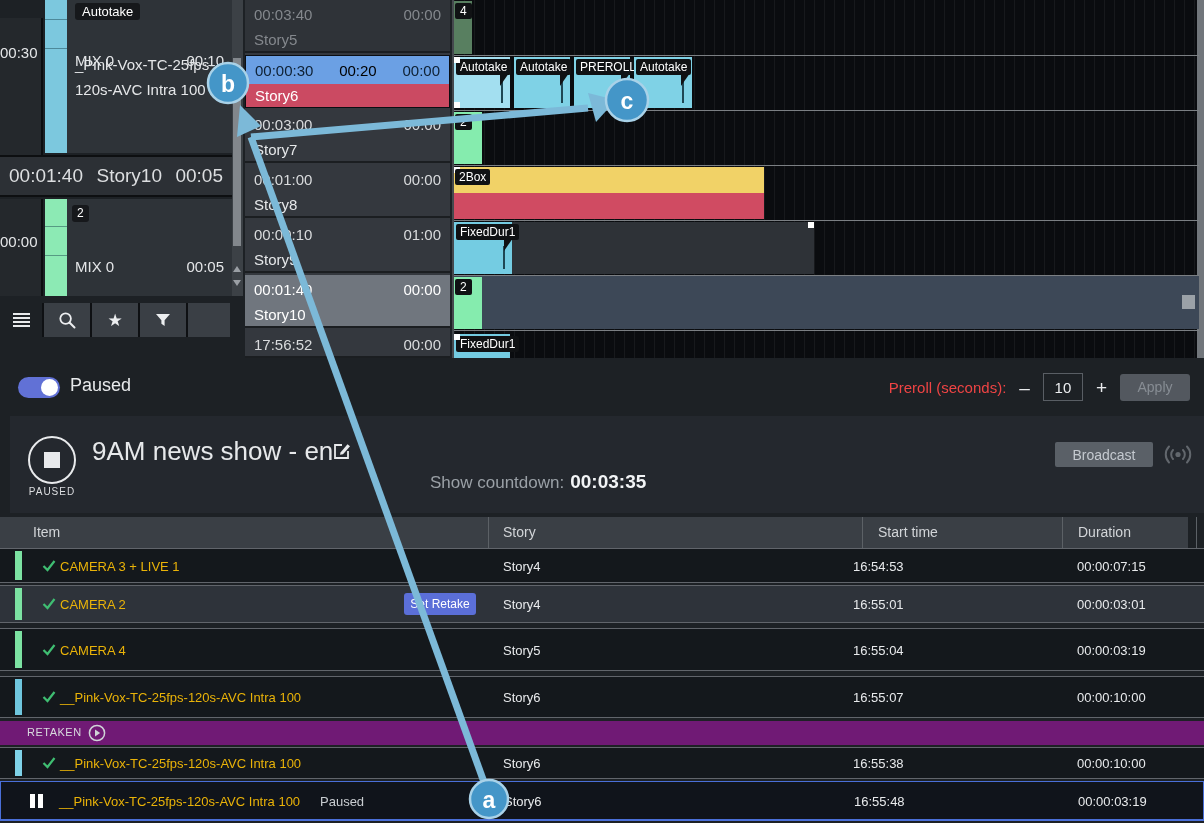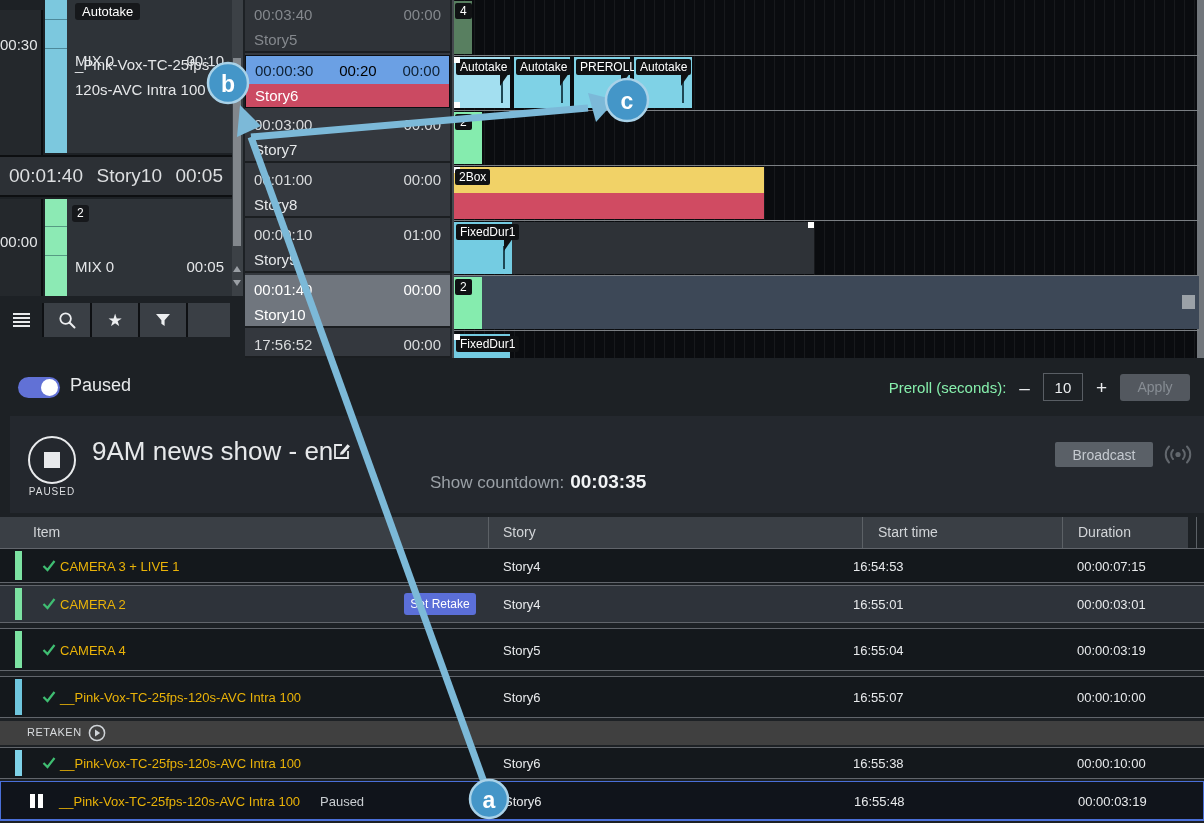--- a/index.html
+++ b/index.html
@@ -4,21 +4,21 @@
 <style>
   * { margin:0; padding:0; box-sizing:border-box; }
   html,body { width:1204px; height:823px; background:#1d2125; overflow:hidden;
               font-family:"Liberation Sans","DejaVu Sans",sans-serif; color:#e8eaec; }
   .app { position:relative; width:1204px; height:823px; }
 
   
   .left-rail { position:absolute; left:0; top:0; width:243px; height:358px; background:#1d2125; }
   .timecol { position:absolute; left:0; width:43px; background:#24282c; font-size:15px; color:#e4e6e8;
              border-right:2px solid #0c0e10; overflow:hidden; }
-  .tc1 { top:10px; height:153px;padding-left:24px; }
+  .tc1 { top:18px; height:153px;padding-left:24px; }
   .tc1 span { position:absolute; left:0; top:26px; }
   .tc2 { top:199px; height:97px; }
   .tc2 span { position:absolute; left:0; top:34px; }
   .card { position:absolute; left:45px; width:187px; background:#2e3338; }
   .c1 { top:0; height:153px; }
   .c2 { top:199px; height:97px; }
   .vbar { position:absolute; left:0; top:0; bottom:0; width:22px; }
   .vbar.cyan { background:#7cc8de; }
   .vbar.green { background:#8ceab4; }
   .vbar .seg { position:absolute; left:0; width:100%; height:1px; background:rgba(20,60,70,.45); }
@@ -76,21 +76,21 @@
   .dropline { position:absolute; width:2px; background:#1f4754; z-index:3; }
   .marker { position:absolute; width:6px; height:6px; background:#fff; z-index:5; }
   .tl-scroll { position:absolute; left:1197px; top:0; width:7px; height:358px; background:#71767b; }
 
   
   .controlbar { position:absolute; left:0; top:358px; width:1204px; height:58px; background:#1d2125; }
   .toggle { position:absolute; left:18px; top:19px; width:42px; height:21px; background:#6171d6; border-radius:11px; cursor:pointer; }
   .toggle .knob { position:absolute; right:2px; top:2px; width:17px; height:17px; background:#fff; border-radius:50%; }
   .toggle-label { position:absolute; left:70px; top:17px; font-size:18px; color:#e8eaec; }
   .preroll { position:absolute; right:14px; top:0; height:58px; display:flex; align-items:center; gap:13px; }
-  .preroll .plabel { font-size:15px; color:#86efac; }
+  .preroll .plabel { font-size:15px; color:#ef4444; }
   .stepbtn { background:none; border:none; color:#e8eaec; font-size:19px; line-height:1; cursor:pointer; font-family:inherit; }
   .preroll input { width:40px; height:28px; background:transparent; border:1px solid #595e64; color:#eceef0;
                    text-align:center; font-size:15px; font-family:inherit; }
   .applybtn { width:70px; height:27px; background:#53585f; border:none; border-radius:3px; color:#878d94;
               font-size:14px; font-family:inherit; cursor:default; }
 
   
   .showcard { position:absolute; left:10px; top:416px; width:1194px; height:97px; background:#24282e; }
   .stopbtn { position:absolute; left:18px; top:20px; width:48px; height:48px; border:2px solid #e8eaec;
              border-radius:50%; background:transparent; cursor:pointer; }
@@ -116,21 +116,21 @@
           border-top:1px solid #61656b; border-bottom:1px solid #61656b; font-size:13px; cursor:pointer; }
   .trow .cbar { position:absolute; left:15px; top:2px; bottom:2px; width:7px; }
   .trow .check { position:absolute; left:42px; top:50%; margin-top:-7px; }
   .trow .iname { position:absolute; left:60px; top:50%; transform:translateY(-50%); color:#eab308; }
   .trow .tstory { position:absolute; left:503px; top:50%; transform:translateY(-50%); }
   .trow .tstart { position:absolute; left:853px; top:50%; transform:translateY(-50%); }
   .trow .tdur { position:absolute; left:1077px; top:50%; transform:translateY(-50%); }
   .trow.hovered { background:#2e333a; }
   .retake-btn { position:absolute; left:404px; top:50%; transform:translateY(-50%); width:72px; height:22px;
                 background:#5b6fd8; border:none; border-radius:3px; color:#fff; font-size:12px; font-family:inherit; cursor:pointer; }
-  .retaken-row { position:absolute; left:0; width:1204px; height:24px; background:#404040; }
+  .retaken-row { position:absolute; left:0; width:1204px; height:24px; background:#701a75; }
   .retaken-row .rlabel { position:absolute; left:27px; top:5px; font-size:11px; letter-spacing:.5px; color:#d8dbde; }
   .retaken-row .playic { position:absolute; left:88px; top:3px; cursor:pointer; }
   .trow.selected { background:#10141b; border:1px solid #4a6fd8; border-bottom-width:2px; }
   .pauseic { position:absolute; left:29px; top:50%; margin-top:-7px; width:13px; height:14px; display:flex; gap:3px; }
   .pauseic i { width:5px; height:14px; background:#fff; }
   .pstatus { position:absolute; left:319px; top:50%; transform:translateY(-50%); color:#c9cdd1; }
 
   
   .annot { position:absolute; left:0; top:0; width:1204px; height:823px; z-index:60; pointer-events:none; }
 </style>

